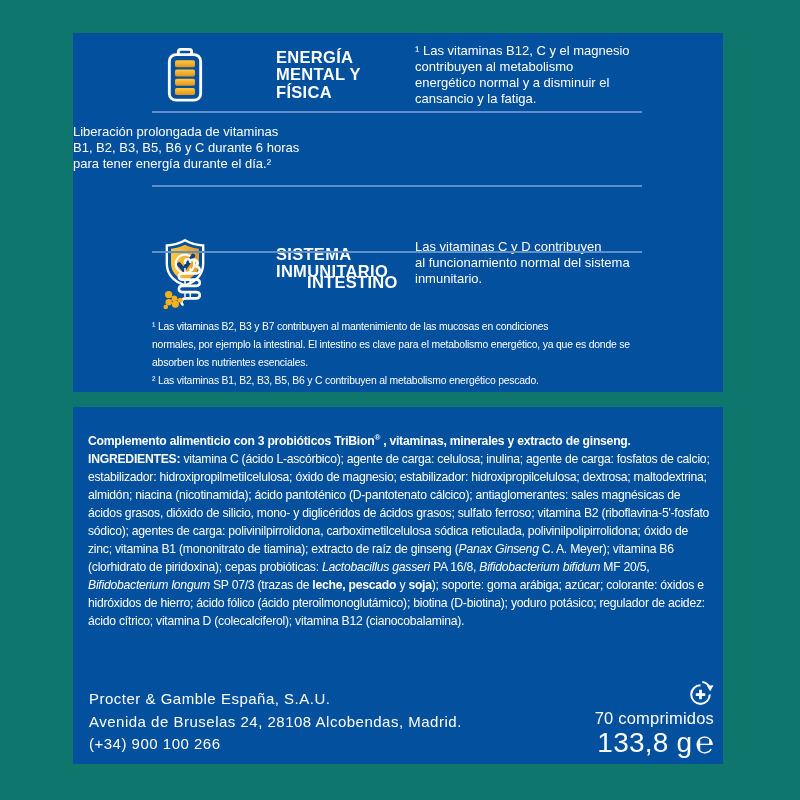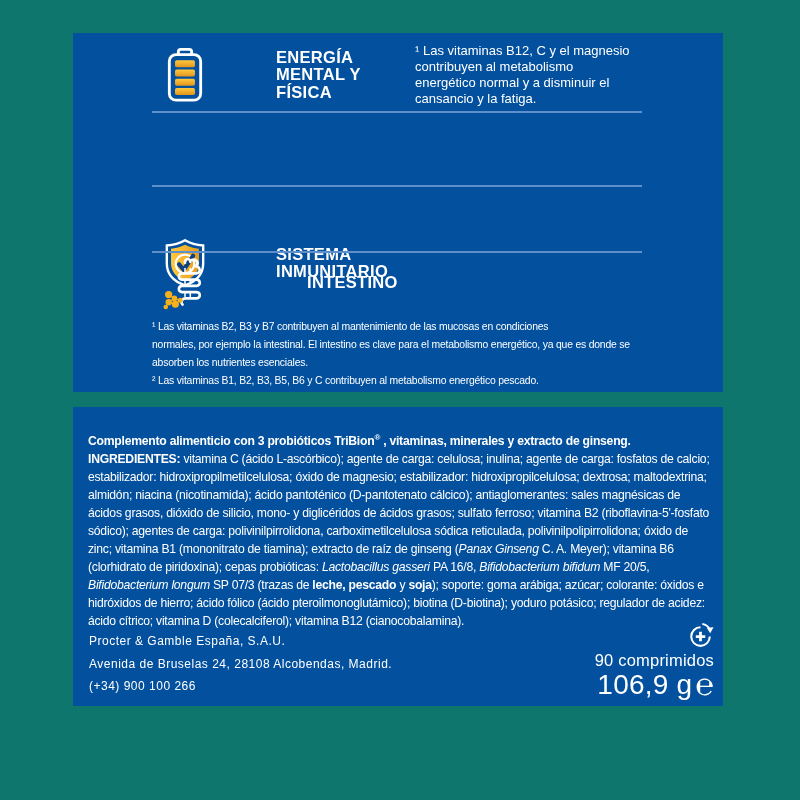--- a/index.html
+++ b/index.html
@@ -1,20 +1,20 @@
 <!DOCTYPE html>
 <html><head>
 <meta charset="utf-8">
 <style>
   html,body{margin:0;padding:0;background:#ffffff;}
   .sheet{position:relative;width:800px;height:800px;background:#0f766e;
          font-family:"Liberation Sans",sans-serif;color:#ffffff;overflow:hidden;}
   .panel{position:absolute;left:73px;width:650px;background:#02509E;}
   .panel-top{top:33px;height:359px;}
-  .panel-bottom{top:407px;height:299px;}
+  .panel-bottom{top:407px;height:357px;}
 
   
   .row{position:absolute;left:0;width:100%;display:flex;align-items:center;}
   .row1{top:6px;height:72px;}
   .row2{top:78px;height:74px;}
   .row3{top:152px;height:66px;margin-top:45px;}
   .row4{top:218px;height:64px;gap:31px;}
   .icon-cell{flex:none;width:64px;margin-left:80px;display:flex;justify-content:center;align-items:center;}
   .title-cell{flex:none;width:139px;margin-left:59px;font-weight:bold;font-size:16.5px;
               line-height:17.5px;letter-spacing:.3px;text-transform:uppercase;}
@@ -22,21 +22,21 @@
   .divider{position:absolute;left:79px;width:490px;height:2px;background:#5E91CC;}
   .d1{top:78px;}.d2{top:152px;}.d3{top:218px;}
   .footnotes{position:absolute;left:79px;top:285px;width:562px;font-size:10.4px;
              line-height:18px;letter-spacing:-.2px;}
   .footnotes p{margin:0;}
 
   
   .ingredients{position:absolute;left:15px;top:10px;width:624px;font-size:12.2px;
                line-height:18px;letter-spacing:-.25px;}
   .ingredients sup{font-size:8px;}
-  .address{position:absolute;left:16px;bottom:8px;font-size:12px;line-height:22.6px;
+  .address{position:absolute;left:16px;bottom:8px;font-size:15px;line-height:22.6px;
            letter-spacing:.5px;}
   .pack-info{position:absolute;right:9px;bottom:6px;display:flex;flex-direction:column;
              align-items:flex-end;text-align:right;}
   .count{font-size:16.5px;letter-spacing:.2px;margin-top:3px;}
   .weight{font-size:28px;letter-spacing:.2px;display:flex;align-items:center;line-height:30px;}
   .e-mark{font-size:31px;margin-left:3px;line-height:30px;}
   svg{display:block;}
 </style>
 </head>
 <body>
@@ -61,39 +61,41 @@
           <rect x="9.5" y="32.9" width="21" height="7.4" rx="1.8" fill="url(#gold-v)"></rect>
           <rect x="9.5" y="42.6" width="21" height="7.4" rx="1.8" fill="url(#gold-v)"></rect>
         </svg>
       </div>
       <div class="title-cell">ENERGÍA<br>MENTAL Y<br>FÍSICA</div>
       <div class="desc-cell">¹ Las vitaminas B12, C y el magnesio<br>contribuyen al metabolismo<br>energético normal y a disminuir el<br>cansancio y la fatiga.</div>
     </div>
     <div class="divider d1"></div>
 
     <div class="row row2">
+      <div class="desc-cell">Liberación prolongada de vitaminas<br>B1, B2, B3, B5, B6 y C durante 6 horas<br>para tener energía durante el día.²</div>
     </div>
     <div class="divider d2"></div>
 
     <div class="row row3">
       <div class="icon-cell">
         <svg width="44" height="52" viewBox="0 0 52 58">
           <defs>
             <linearGradient id="gold-h" x1="0" y1="0" x2="1" y2="0">
               <stop offset="0" stop-color="#FFC93F"></stop>
                 <stop offset="1" stop-color="#E89C1C"></stop>
             </linearGradient>
           </defs>
           <path d="M26 2 C19.5 5.8 11.5 7.8 4.5 8.3 V29.5 c0 13.5 9 21.5 21.5 25.8 c12.5 -4.3 21.5 -12.3 21.5 -25.8 V8.3 C40.5 7.8 32.5 5.8 26 2 Z" fill="none" stroke="#fff" stroke-width="2.8"></path>
           <path d="M26 7.5 C20.8 10.2 14.5 11.8 9.5 12.3 V29 c0 11 7 17.5 16.5 21 c9.5 -3.5 16.5 -10 16.5 -21 V12.3 C37.5 11.8 31.2 10.2 26 7.5 Z" fill="url(#gold-h)"></path>
           <circle cx="26" cy="30" r="11" fill="none" stroke="#fff" stroke-width="2.6"></circle>
           <path d="M19 30.5 L24.5 37 L35.5 20.5" fill="none" stroke="#0D4285" stroke-width="5" stroke-linecap="round" stroke-linejoin="round"></path>
         </svg>
       </div>
       <div class="title-cell">SISTEMA<br>INMUNITARIO</div>
+      <div class="desc-cell">Las vitaminas C y D contribuyen<br>al funcionamiento normal del sistema<br>inmunitario.</div>
     </div>
     <div class="divider d3"></div>
 
     <div class="row row4">
       <div class="icon-cell">
         <svg width="50" height="54" viewBox="0 0 52 56">
           <path d="M26 7 c-1 -4.5 5.5 -5.5 5.5 -1 M33 4 c5 -1.5 8 3 4.5 6.5
                    M37 10.5 c5 0 6 7 1 7.5 l-15 0 c-4.5 0.5 -4.5 6 0 6.5 l15 0 c4.5 0.5 4.5 6 0 6.5 l-15 0
                    c-4.5 0.5 -4.5 6 0 6.5 l15 0 c4.5 0.5 4.5 6 0 6.5 l-11 0 c-4.5 0 -6 4 -3.5 6.5" fill="none" stroke="#fff" stroke-width="2.7" stroke-linecap="round" stroke-linejoin="round"></path>
           <path d="M26 13 v4 M31.5 13 v4 M26 26 v3 M31.5 26 v3 M26 39 v3 M31.5 39 v3" stroke="#fff" stroke-width="1.6" stroke-linecap="round"></path>
@@ -124,20 +126,20 @@
 
     <div class="pack-info">
       <span>
         <svg width="27" height="27" viewBox="0 0 30 30">
           <path d="M15 7 A10.3 10.3 0 1 0 25.3 17.3" fill="none" stroke="#fff" stroke-width="2.3"></path>
           <path d="M15 12 v10.5 M9.8 17.3 h10.5" stroke="#fff" stroke-width="3.1"></path>
           <path d="M17 3.2 A12.5 12.5 0 0 1 25.5 9.5" fill="none" stroke="#fff" stroke-width="2.2"></path>
           <polygon points="22,7.5 29.5,7 25.8,13.5" fill="#fff"></polygon>
         </svg>
       </span>
-      <div class="count">90 comprimidos</div>
+      <div class="count">70 comprimidos</div>
       <div class="weight">
-        <span>106,9 g</span>
+        <span>133,8 g</span>
         <span class="e-mark">℮</span>
       </div>
     </div>
   </section>
 </div>
 
 </body></html>

